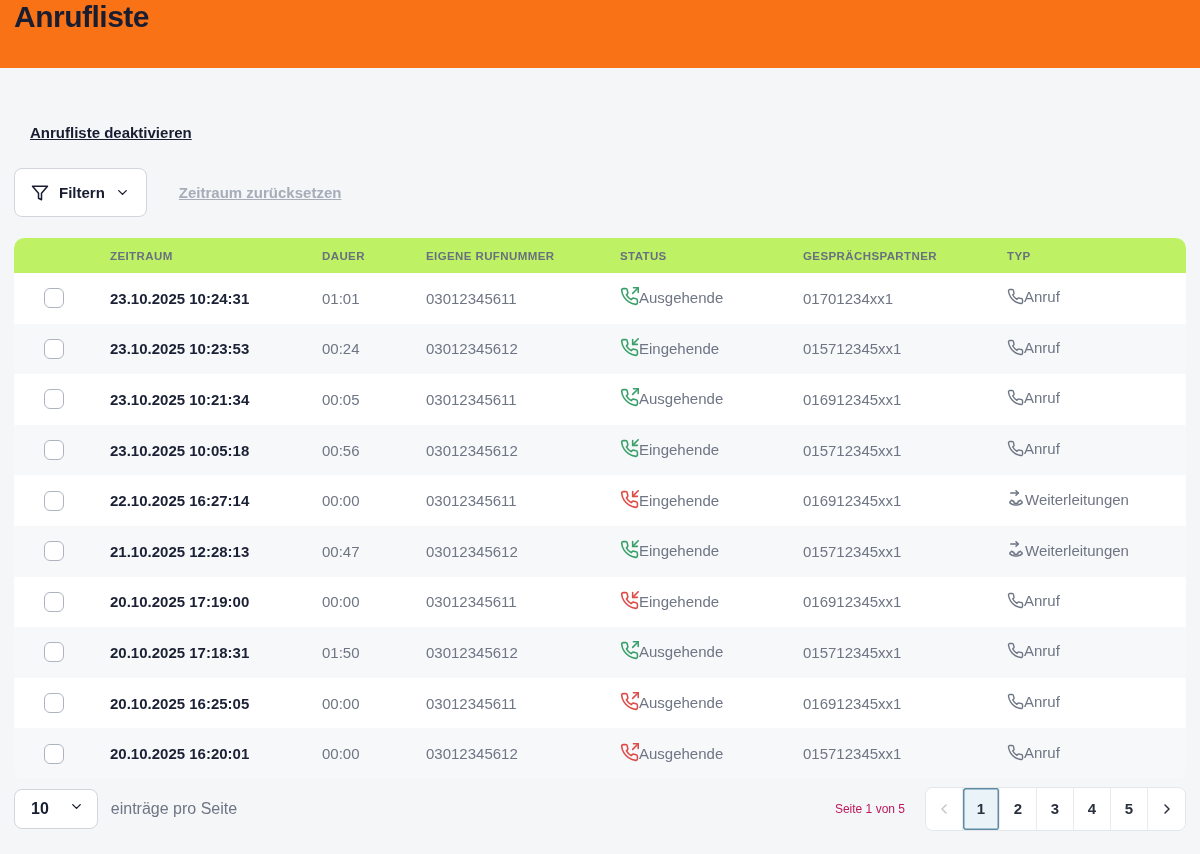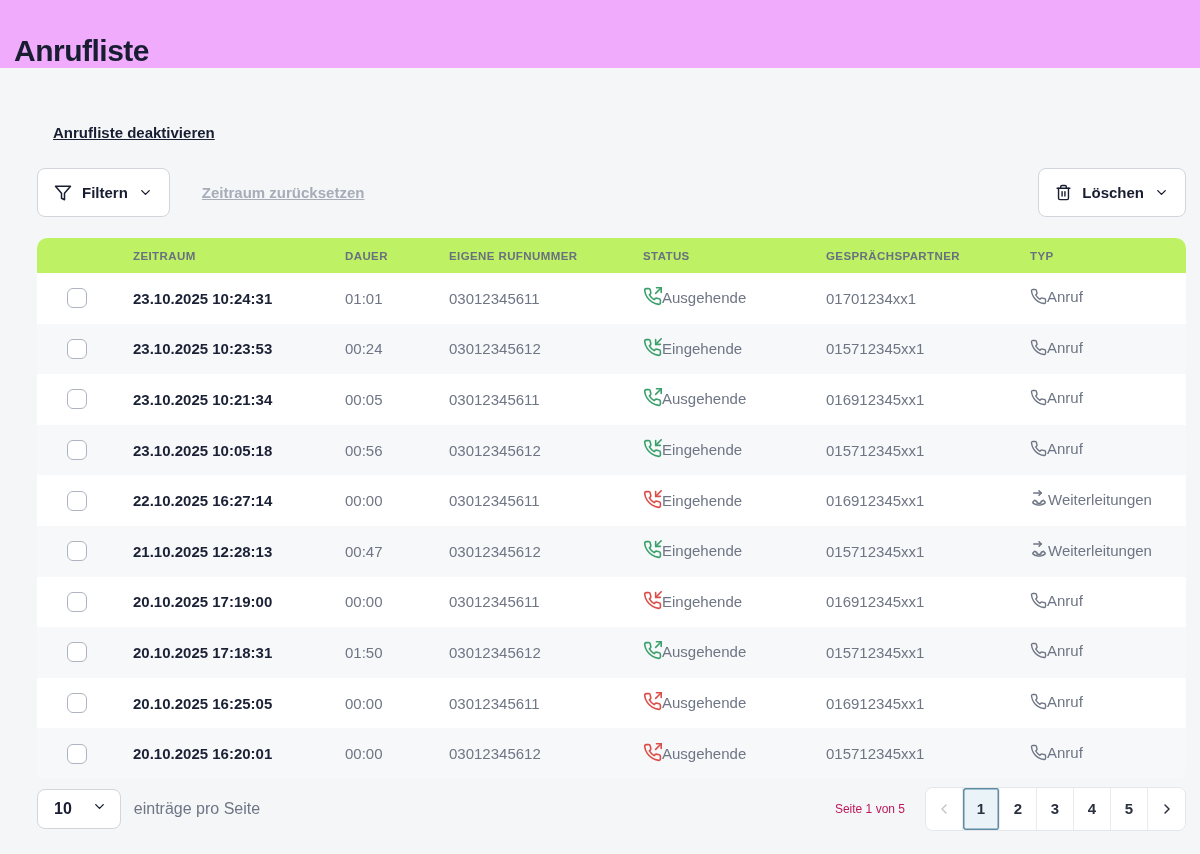--- a/index.html
+++ b/index.html
@@ -3,24 +3,24 @@
 <meta charset="utf-8">
 <style>
   :root{
     --green:#3aa06a; --red:#dc4d49; --dark-text:#181d31; --muted-text:#6e7584;
     --pagination-active-bg:#eaf4f8; --pagination-active-border:#5e8aa3;
   }
   *{box-sizing:border-box; margin:0; padding:0;}
   html,body{width:1200px;height:854px;}
   body{font-family:"Liberation Sans",sans-serif; background:#f4f6f8; overflow:hidden;}
 
-  .app-header{height:68px; background:#f0abfc; display:flex; align-items:flex-end; padding:0 14px;}
+  .app-header{height:68px; background:#f97316; display:flex; align-items:flex-start; padding:0 14px;}
   .app-title{font-size:30px; font-weight:800; color:var(--dark-text); letter-spacing:-0.5px;}
 
-  .content{height:786px; padding:0 14px;margin-left:23px;}
+  .content{height:786px; padding:0 14px;}
 
   .deactivate-link{display:inline-block; margin:56px 0 0 16px; font-size:15px; font-weight:700;
     color:var(--dark-text); text-decoration:underline; cursor:pointer;}
 
   .toolbar{margin-top:26px; display:flex; align-items:center;}
   .btn{height:49px; background:#fff; border:1px solid #d2d6dc; border-radius:8px;
     display:inline-flex; align-items:center; gap:10px; padding:0 16px;
     font-size:15px; font-weight:600; color:var(--dark-text); cursor:pointer; font-family:inherit;}
   .btn + .btn{margin-left:16px;}
   .btn svg{display:block;}
@@ -78,36 +78,20 @@
       <span>Filtern</span>
       <span>
         <svg width="15" height="15" viewBox="0 0 24 24" fill="none" stroke="#181d31" stroke-width="2.2" stroke-linecap="round" stroke-linejoin="round">
             <polyline points="6 9 12 15 18 9"></polyline>
           </svg>
       </span>
     </button>
     <a class="reset-link">Zeitraum zurücksetzen</a>
 
     <div class="toolbar-right">
-      <button class="btn">
-        <span>
-          <svg width="17" height="17" viewBox="0 0 24 24" fill="none" stroke="#181d31" stroke-width="2" stroke-linecap="round" stroke-linejoin="round">
-              <polyline points="3 6 5 6 21 6"></polyline>
-              <path d="M19 6v14a2 2 0 0 1-2 2H7a2 2 0 0 1-2-2V6m3 0V4a2 2 0 0 1 2-2h4a2 2 0 0 1 2 2v2"></path>
-              <line x1="10" y1="11" x2="10" y2="17"></line>
-              <line x1="14" y1="11" x2="14" y2="17"></line>
-            </svg>
-        </span>
-        <span>Löschen</span>
-        <span>
-          <svg width="15" height="15" viewBox="0 0 24 24" fill="none" stroke="#181d31" stroke-width="2.2" stroke-linecap="round" stroke-linejoin="round">
-              <polyline points="6 9 12 15 18 9"></polyline>
-            </svg>
-        </span>
-      </button>
     </div>
   </div>
 
   <div class="table-card">
     <table>
       <colgroup>
         <col style="width:82px">
           <col style="width:212px">
           <col style="width:104px">
         <col style="width:194px">

